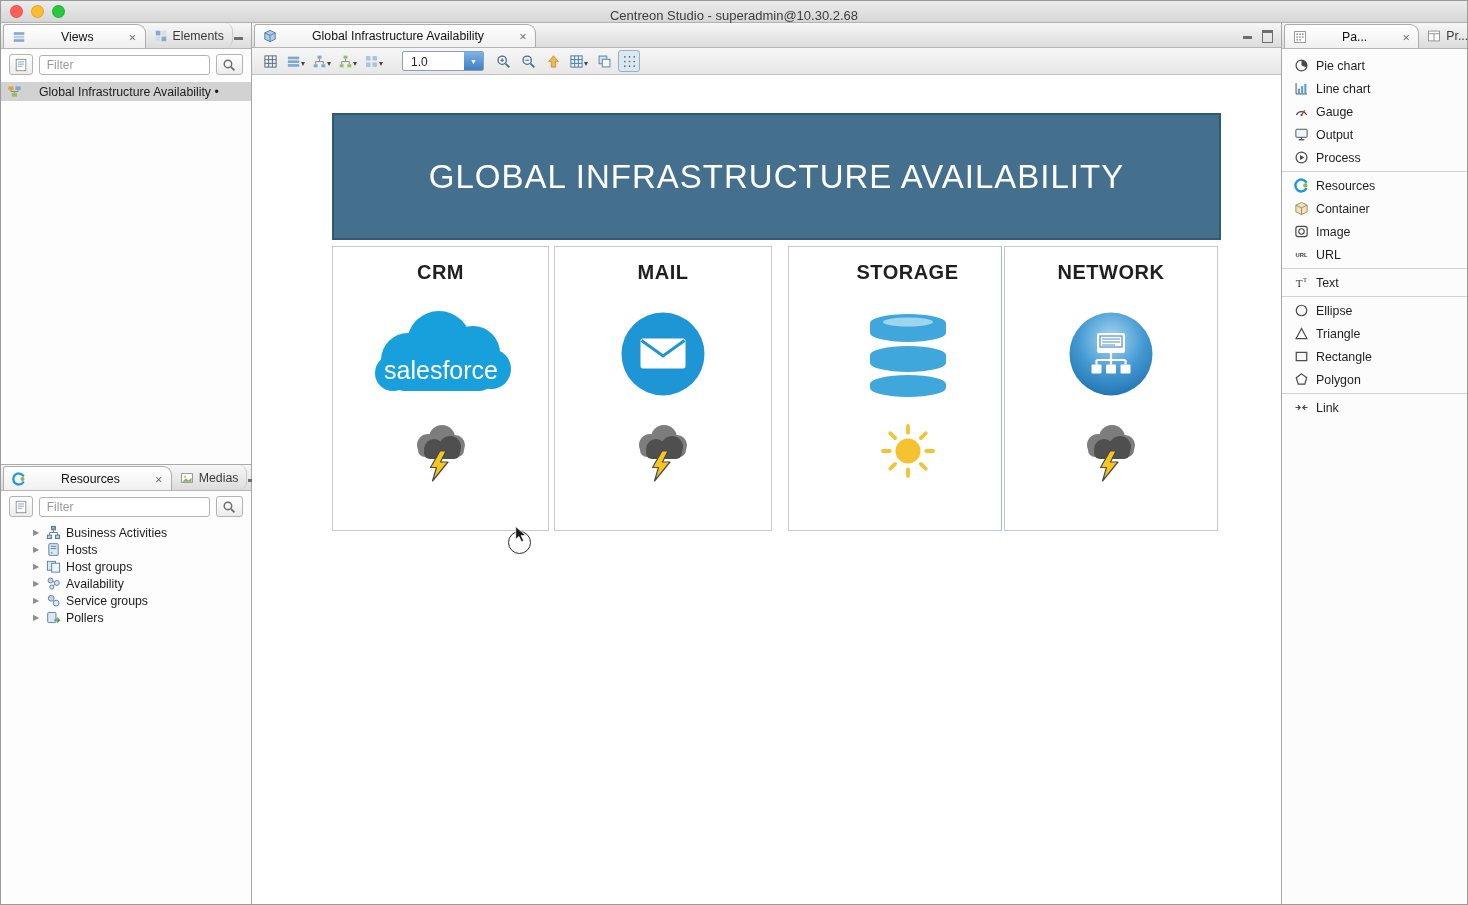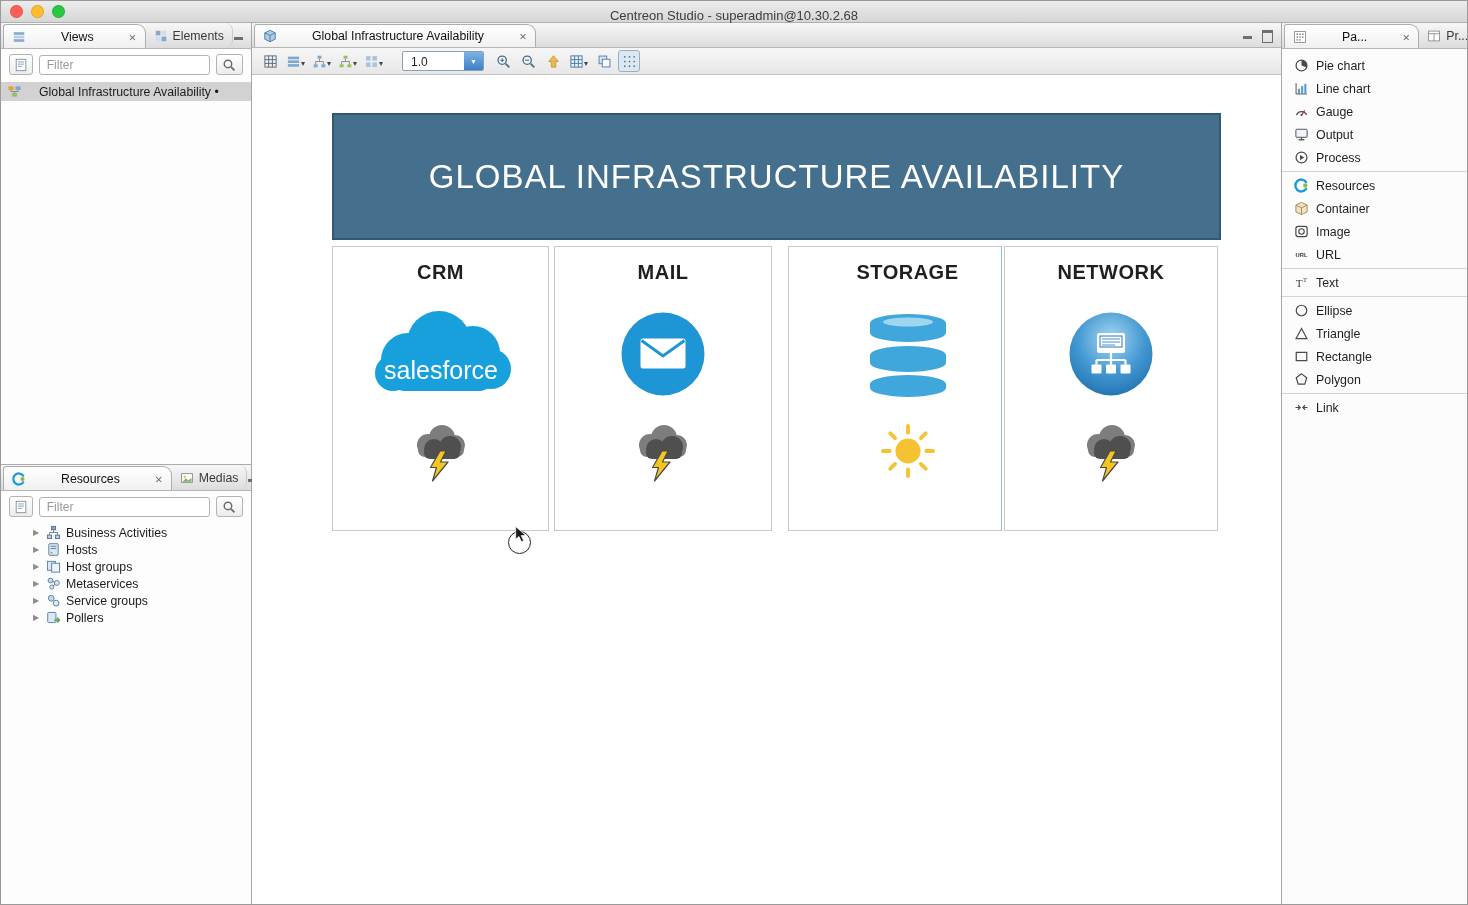--- a/index.html
+++ b/index.html
@@ -268,21 +268,21 @@
         <div class="tree-item">
           <span class="disclosure-icon"></span>
           <span class="tree-icon">
               <svg viewBox="0 0 16 16">
                 <circle cx="4.8" cy="4.8" r="2.6" fill="#c3d6e8" stroke="#5b7fa6"></circle>
                 <circle cx="11.6" cy="7.4" r="2.6" fill="#d9e6f2" stroke="#5b7fa6"></circle>
                 <circle cx="6.2" cy="11.8" r="2.2" fill="#d9e6f2" stroke="#5b7fa6"></circle>
                 <path d="M7 5.8 L9.2 6.6 M7.4 10.4 L9.6 9" stroke="#7a7a7a"></path>
               </svg>
             </span>
-          <span>Metaservices</span>
+          <span>Availability</span>
         </div>
         <div class="tree-item">
           <span class="disclosure-icon"></span>
           <span class="tree-icon">
               <svg viewBox="0 0 16 16">
                 <circle cx="5.6" cy="5.6" r="3.1" fill="#c3d6e8" stroke="#5b7fa6"></circle>
                 <circle cx="10.8" cy="10.8" r="3.1" fill="#dce9f4" stroke="#5b7fa6"></circle>
               </svg>
             </span>
           <span>Service groups</span>

